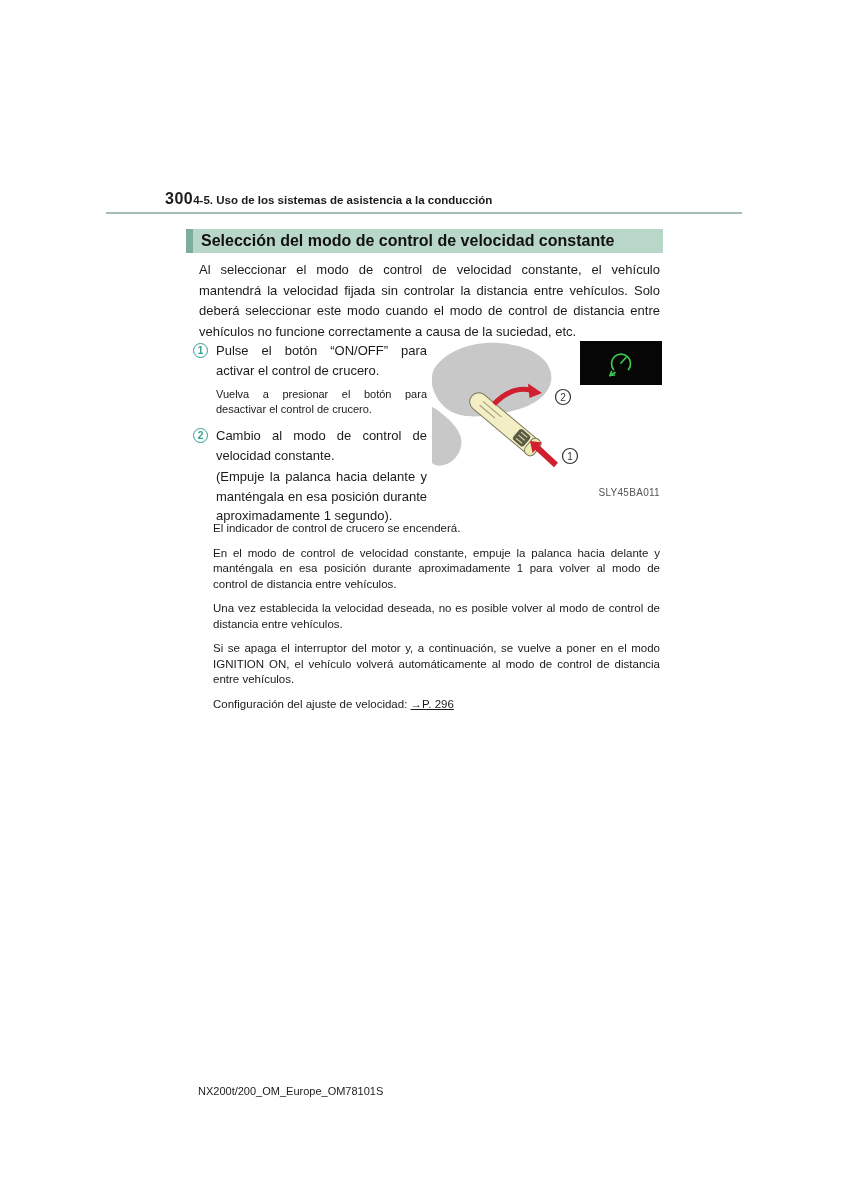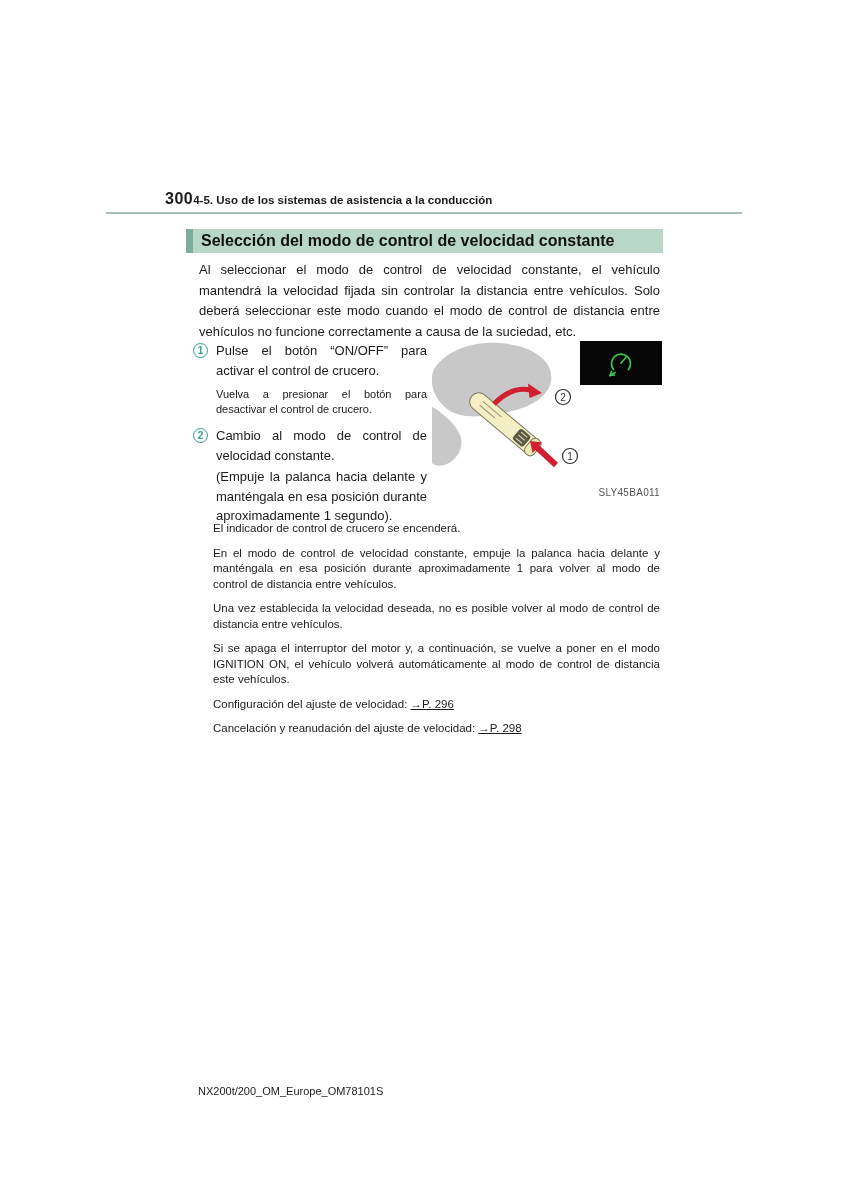--- a/index.html
+++ b/index.html
@@ -129,21 +129,20 @@
         <text x="138" y="118.5" text-anchor="middle" font-size="10" fill="#333333" font-family="Liberation Sans, sans-serif">1</text>
       </g>
     </svg>
   </div>
   <div class="figure-caption">SLY45BA011</div>
 
   <div class="paras">
     <p>El indicador de control de crucero se encenderá.</p>
     <p>En el modo de control de velocidad constante, empuje la palanca hacia delante y manténgala en esa posición durante aproximadamente 1 para volver al modo de control de distancia entre vehículos.</p>
     <p>Una vez establecida la velocidad deseada, no es posible volver al modo de control de distancia entre vehículos.</p>
-    <p>Si se apaga el interruptor del motor y, a continuación, se vuelve a poner en el modo IGNITION ON, el vehículo volverá automáticamente al modo de control de distancia este vehículos.</p>
+    <p>Si se apaga el interruptor del motor y, a continuación, se vuelve a poner en el modo IGNITION ON, el vehículo volverá automáticamente al modo de control de distancia entre vehículos.</p>
 
     <p class="ref-line"><span>Configuración del ajuste de velocidad: </span><span class="ref-link">→P. 296</span></p>
-    <p class="ref-line"><span>Cancelación y reanudación del ajuste de velocidad: </span><span class="ref-link">→P. 298</span></p>
   </div>
 
   <div class="footer">NX200t/200_OM_Europe_OM78101S</div>
 
 </div>
 
 </body></html>

